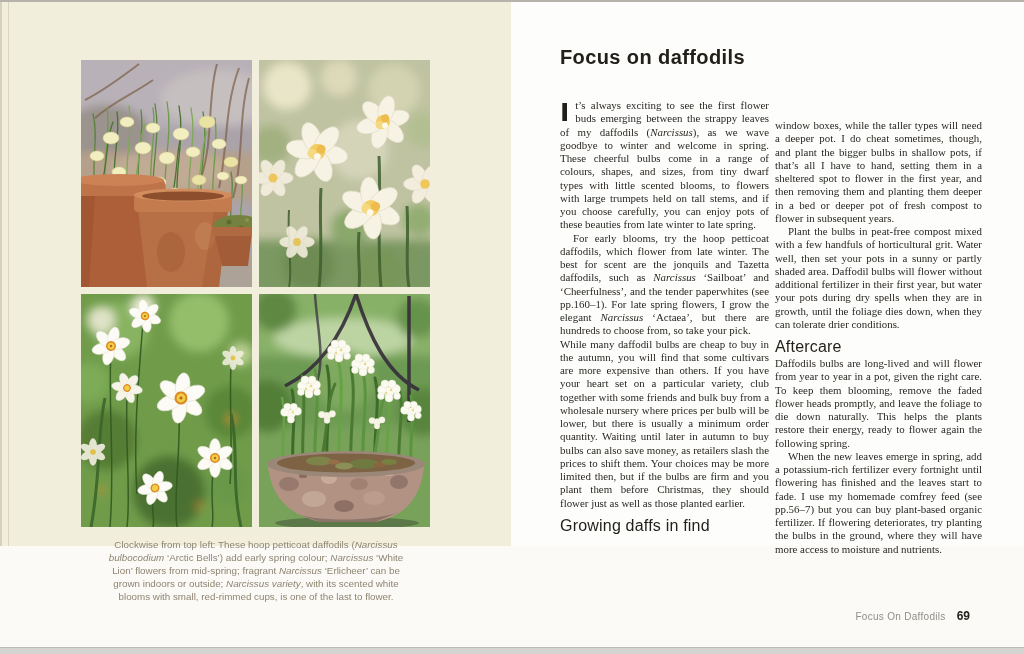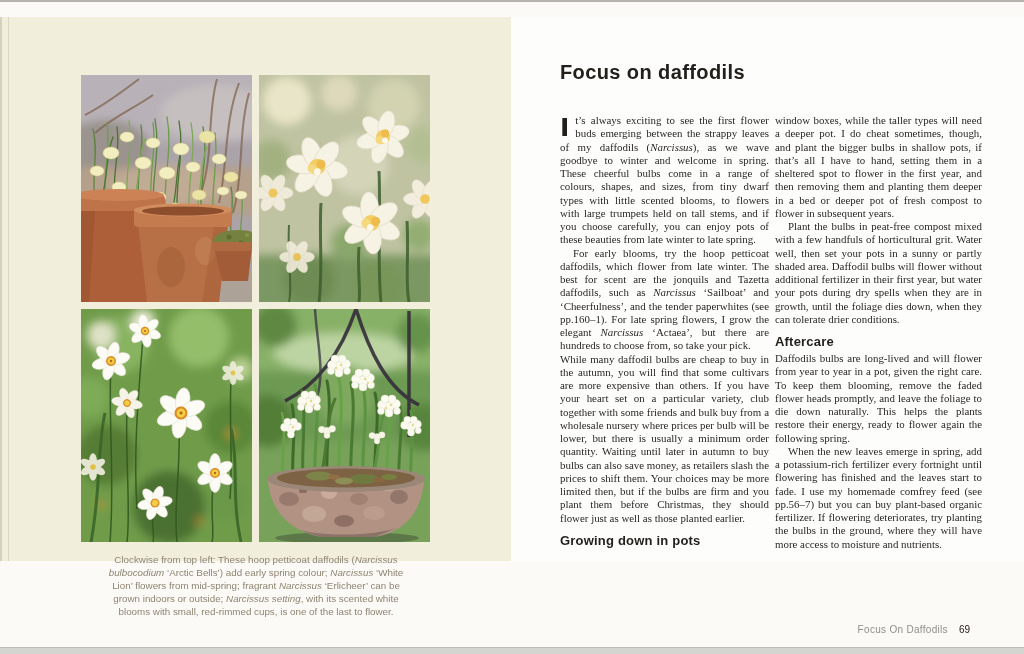--- a/index.html
+++ b/index.html
@@ -1,21 +1,21 @@
 <!DOCTYPE html>
 <html><head>
 <meta charset="utf-8">
 <style>
   html,body{margin:0;padding:0;background:#e9e8e4;}
   .spread{position:relative;width:1024px;height:654px;background:#fbfaf6;overflow:hidden;
           font-family:"Liberation Sans",sans-serif;}
   .spread::before{content:"";position:absolute;left:0;top:0;width:100%;height:2px;background:#b6b3ac;z-index:50;}
   .spread::after{content:"";position:absolute;left:0;bottom:0;width:100%;height:6px;background:#d4d4d0;border-top:1px solid #bcbcb7;z-index:50;}
 
-  .page{position:absolute;top:17px;height:544px;}
+  .page{position:absolute;top:2px;height:544px;}
   .page-left{left:0;width:511px;background:#f2eedc;}
   .page-left::before{content:"";position:absolute;left:8px;top:0;bottom:0;width:1px;background:rgba(115,105,80,.18);}
   .page-left::after{content:"";position:absolute;left:0;top:0;bottom:0;width:2px;background:rgba(110,105,95,.22);}
   .page-right{left:511px;width:513px;background:#fdfdfb;}
 
   figure.photo{margin:0;position:absolute;overflow:hidden;}
   figure.photo svg{display:block;width:100%;height:100%;}
   .photo-1{left:81px;top:58px;width:171px;height:227px;}
   .photo-2{left:259px;top:58px;width:171px;height:227px;}
   .photo-3{left:81px;top:292px;width:171px;height:233px;}
@@ -24,31 +24,31 @@
   .caption{position:absolute;left:106px;top:536px;width:300px;margin:0;
            font-size:9.8px;line-height:13px;color:#8e8472;text-align:center;}
   .caption i{font-style:italic;}
 
   .title{position:absolute;left:49px;top:44px;margin:0;
          font-size:20px;font-weight:700;letter-spacing:.4px;color:#23201b;}
 
   .col{position:absolute;top:97px;font-family:"Liberation Serif",serif;
        font-size:10.9px;line-height:13.25px;color:#2a2723;text-align:justify;}
   .col-1{left:49px;width:209px;}
-  .col-2{left:264px;width:207px;}
+  .col-2{left:264px;width:207px;margin-top:20px;}
   .col p{margin:0;}
   .col p.indent{text-indent:13px;}
-  .col h2{font-family:"Liberation Sans",sans-serif;font-size:13px;line-height:14px;
-          font-weight:700;letter-spacing:.2px;color:#221f1a;margin:9px 0 3px 0;text-align:left;}
+  .col h2{font-family:"Liberation Sans",sans-serif;font-size:16px;line-height:14px;
+          font-weight:400;letter-spacing:.2px;color:#221f1a;margin:9px 0 3px 0;text-align:left;}
   .dropcap{float:left;font-family:"DejaVu Sans",sans-serif;font-weight:700;
            font-size:25px;line-height:23px;margin:2px 6px 0 0;color:#221f1a;}
 
   .page-footer{position:absolute;right:54px;top:607px;display:flex;align-items:baseline;gap:11px;}
   .running-head{font-size:10px;letter-spacing:.3px;color:#8f8f8a;}
-  .page-number{font-size:10px;font-weight:400;color:#26221d;}
+  .page-number{font-size:12px;font-weight:700;color:#26221d;}
 </style>
 </head>
 <body>
 
 <div class="spread">
 
   <section class="page page-left">
 
     <figure class="photo photo-1" aria-label="hoop-petticoat-daffodils-in-terracotta-pots">
       <svg viewBox="0 0 171 227" preserveAspectRatio="none">
@@ -536,31 +536,31 @@
           <ellipse cx="60" cy="167" rx="13" ry="4.5" fill="#7d8449"></ellipse>
             <ellipse cx="105" cy="170" rx="15" ry="5" fill="#6f7a40"></ellipse>
           <ellipse cx="85" cy="172" rx="9" ry="3.5" fill="#8b8f55"></ellipse>
             <ellipse cx="130" cy="168" rx="8" ry="3" fill="#77813f"></ellipse>
           <ellipse cx="75" cy="168" rx="6" ry="2.5" fill="#936f47"></ellipse>
             <ellipse cx="120" cy="171" rx="6" ry="2.5" fill="#8a6640"></ellipse>
         </g>
       </svg>
     </figure>
 
-    <p class="caption">Clockwise from top left: These hoop petticoat daffodils (<i>Narcissus bulbocodium</i> ‘Arctic Bells’) add early spring colour; <i>Narcissus</i> ‘White Lion’ flowers from mid-spring; fragrant <i>Narcissus</i> ‘Erlicheer’ can be grown indoors or outside; <i>Narcissus setting</i>, with its scented white blooms with small, red-rimmed cups, is one of the last to flower.</p>
+    <p class="caption">Clockwise from top left: These hoop petticoat daffodils (<i>Narcissus bulbocodium</i> ‘Arctic Bells’) add early spring colour; <i>Narcissus</i> ‘White Lion’ flowers from mid-spring; fragrant <i>Narcissus</i> ‘Erlicheer’ can be grown indoors or outside; <i>Narcissus variety</i>, with its scented white blooms with small, red-rimmed cups, is one of the last to flower.</p>
   </section>
 
   <section class="page page-right">
     <h1 class="title">Focus on daffodils</h1>
 
     <div class="col col-1">
       <p><span class="dropcap">I</span><span>t’s always exciting to see the first flower buds emerging between the strappy leaves of my daffodils (<i>Narcissus</i>), as we wave goodbye to winter and welcome in spring. These cheerful bulbs come in a range of colours, shapes, and sizes, from tiny dwarf types with little scented blooms, to flowers with large trumpets held on tall stems, and if you choose carefully, you can enjoy pots of these beauties from late winter to late spring.</span></p>
       <p class="indent">For early blooms, try the hoop petticoat daffodils, which flower from late winter. The best for scent are the jonquils and Tazetta daffodils, such as <i>Narcissus</i> ‘Sailboat’ and ‘Cheerfulness’, and the tender paperwhites (see pp.160–1). For late spring flowers, I grow the elegant <i>Narcissus</i> ‘Actaea’, but there are hundreds to choose from, so take your pick.</p>
       <p>While many daffodil bulbs are cheap to buy in the autumn, you will find that some cultivars are more expensive than others. If you have your heart set on a particular variety, club together with some friends and bulk buy from a wholesale nursery where prices per bulb will be lower, but there is usually a minimum order quantity. Waiting until later in autumn to buy bulbs can also save money, as retailers slash the prices to shift them. Your choices may be more limited then, but if the bulbs are firm and you plant them before Christmas, they should flower just as well as those planted earlier.</p>
-      <h2>Growing down in pots</h2>
+      <h2>Growing daffs in find</h2>
     </div>
 
     <div class="col col-2">
       <p>window boxes, while the taller types will need a deeper pot. I do cheat sometimes, though, and plant the bigger bulbs in shallow pots, if that’s all I have to hand, setting them in a sheltered spot to flower in the first year, and then removing them and planting them deeper in a bed or deeper pot of fresh compost to flower in subsequent years.</p>
       <p class="indent">Plant the bulbs in peat-free compost mixed with a few handfuls of horticultural grit. Water well, then set your pots in a sunny or partly shaded area. Daffodil bulbs will flower without additional fertilizer in their first year, but water your pots during dry spells when they are in growth, until the foliage dies down, when they can tolerate drier conditions.</p>
       <h2>Aftercare</h2>
       <p>Daffodils bulbs are long-lived and will flower from year to year in a pot, given the right care. To keep them blooming, remove the faded flower heads promptly, and leave the foliage to die down naturally. This helps the plants restore their energy, ready to flower again the following spring.</p>
       <p class="indent">When the new leaves emerge in spring, add a potassium-rich fertilizer every fortnight until flowering has finished and the leaves start to fade. I use my homemade comfrey feed (see pp.56–7) but you can buy plant-based organic fertilizer. If flowering deteriorates, try planting the bulbs in the ground, where they will have more access to moisture and nutrients.</p>
     </div>
 

